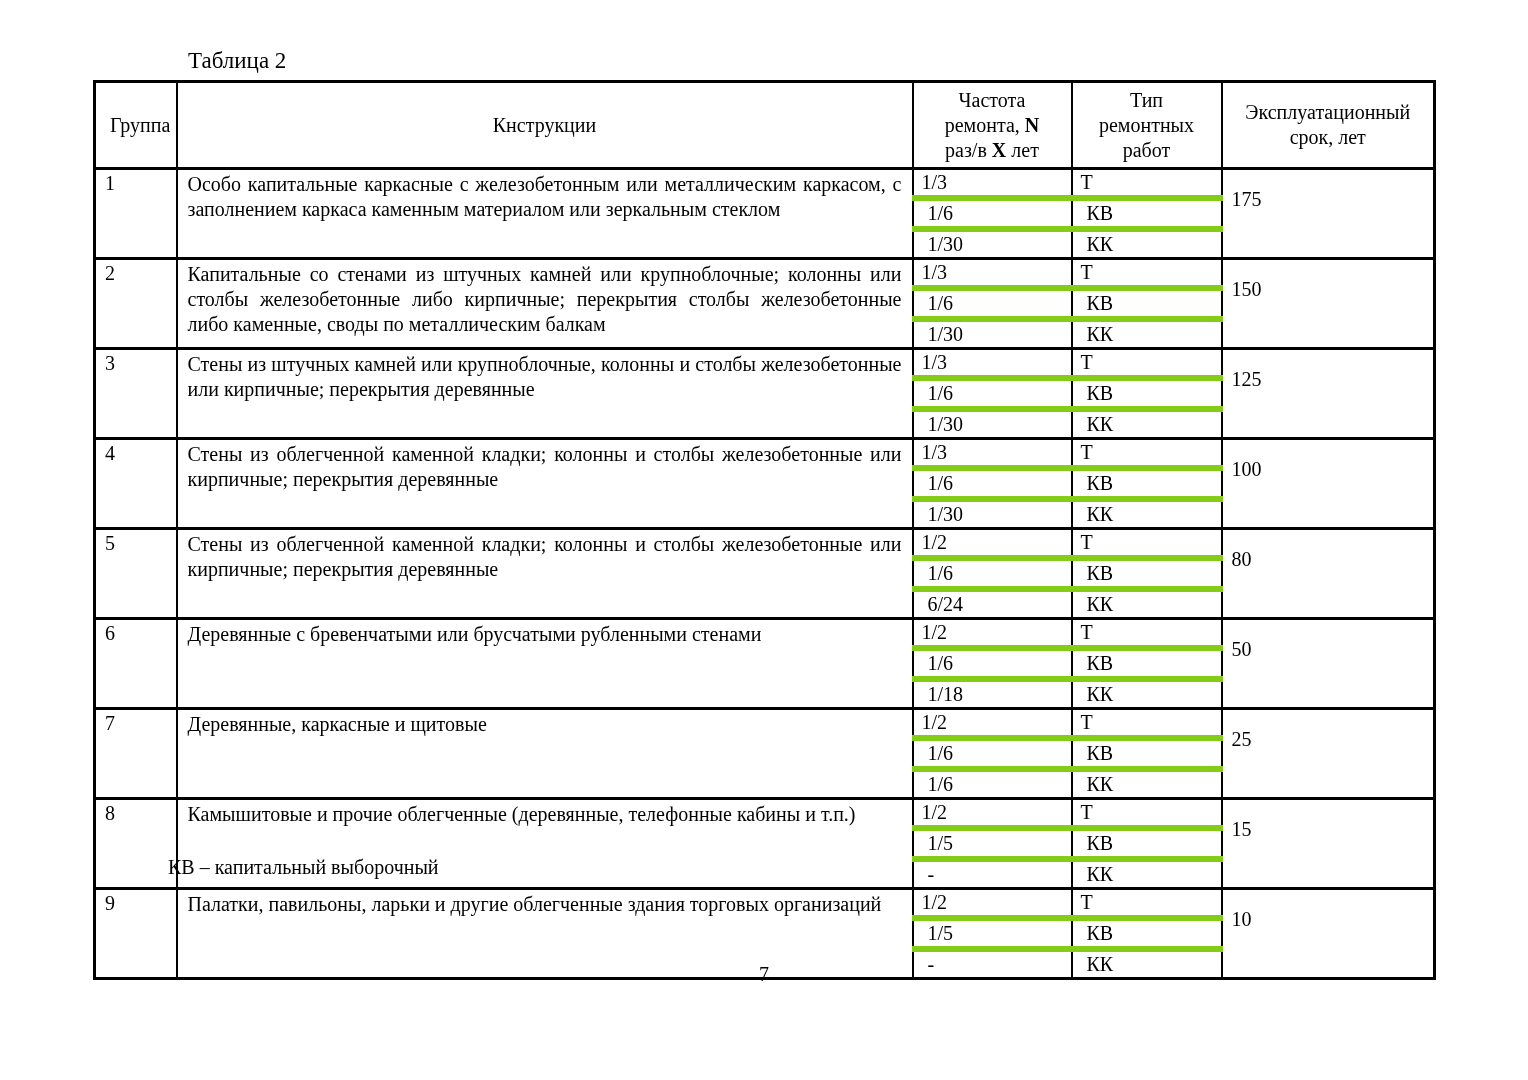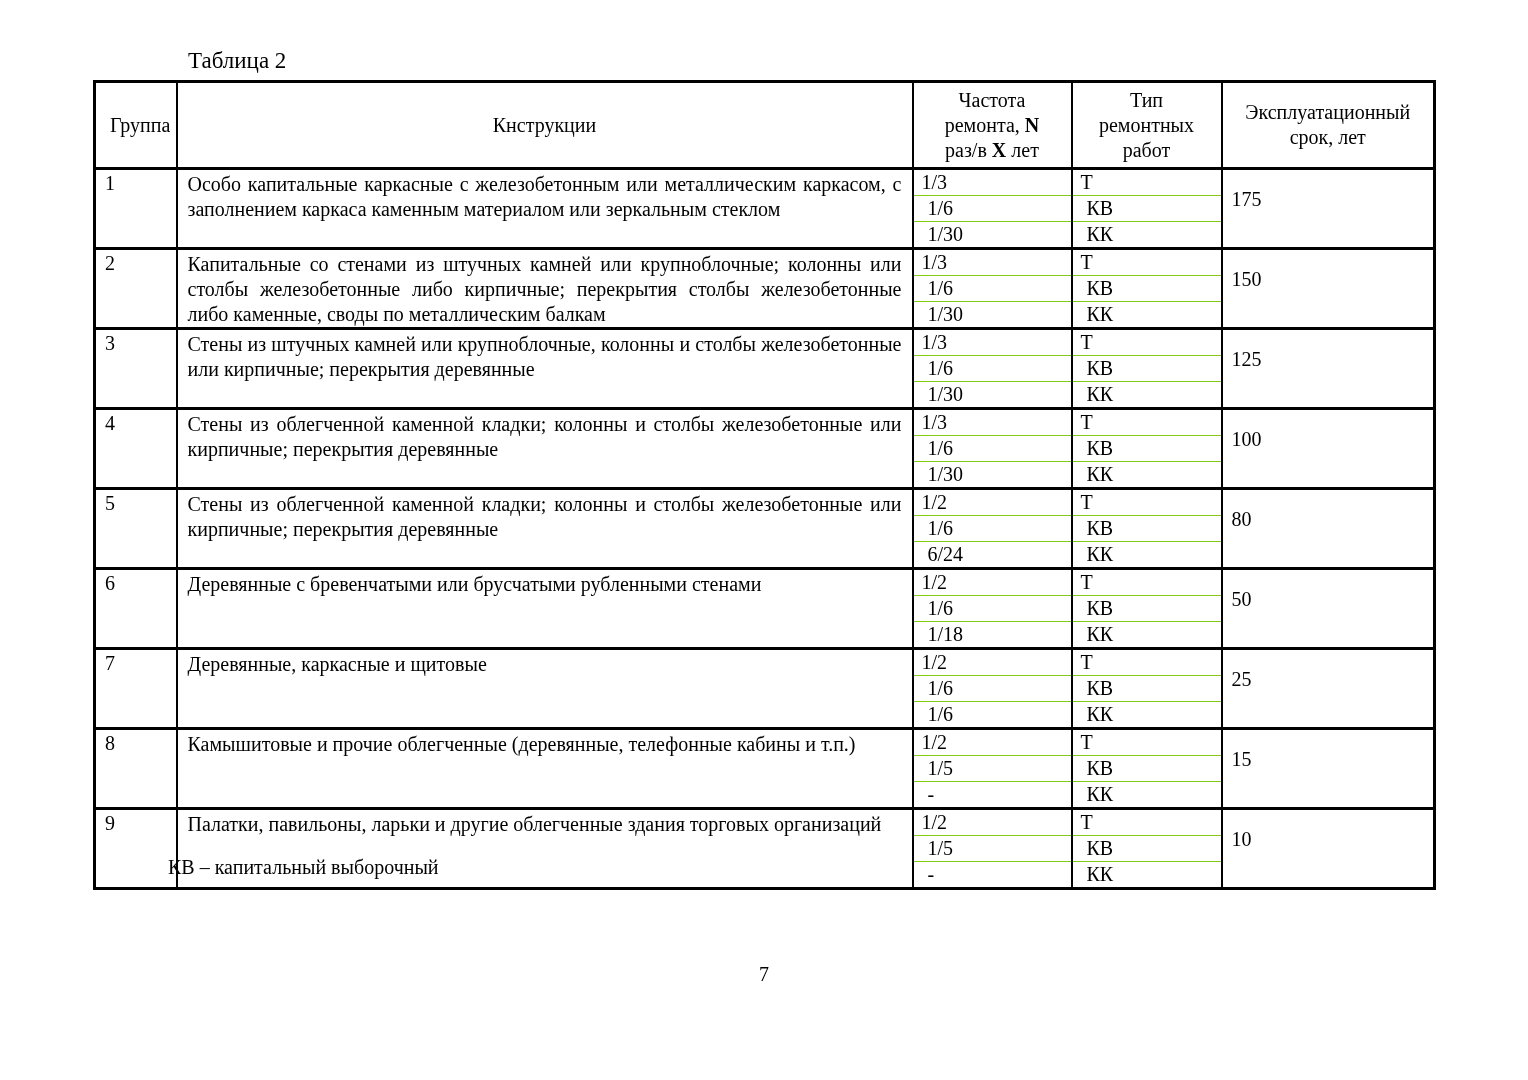--- a/index.html
+++ b/index.html
@@ -28,21 +28,21 @@
     padding: 0 14px; line-height: 25px;
   }
   th b { font-weight: bold; }
   td { font-size: 20px; vertical-align: top; }
   td.g   { padding: 2px 6px 0 9px; }
   td.constr {
     text-align: justify; padding: 2px 10px 0 10px; line-height: 25px;
   }
   td.freq, td.type { padding: 0 8px; height: 25px; line-height: 24px; }
   td.life { padding: 18px 8px 0 9px; }
-  tr.sub td { border-top: 1px solid #84cc16; padding-left: 14px; }
+  tr.sub td { border-top: 6px solid #84cc16; padding-left: 14px; }
   tr.gstart td { border-top: 3px solid #000; }
   .legend {
     position: absolute; left: 168px; top: 855px;
     font-size: 20px; line-height: 24px;
   }
   .pageno {
     position: absolute; left: 0; top: 963px; width: 1528px;
     text-align: center; font-size: 20px;
   }
 </style>

